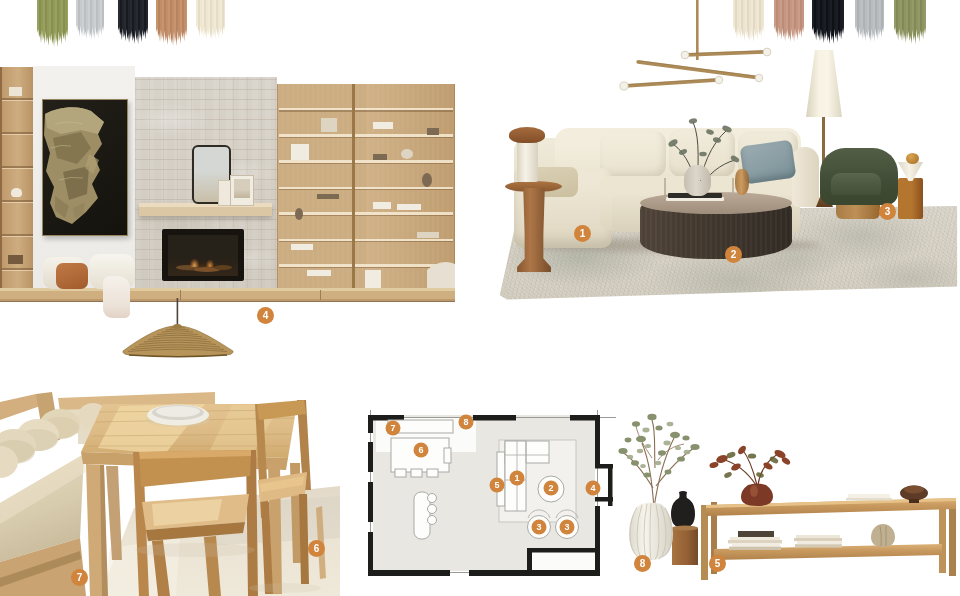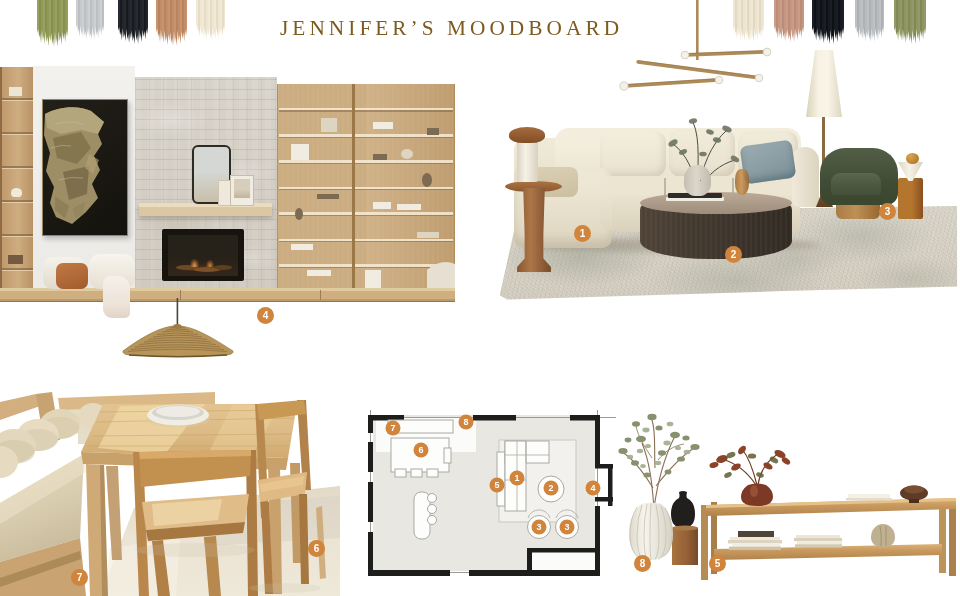--- a/index.html
+++ b/index.html
@@ -17,21 +17,20 @@
 </head>
 <body>
 <div id="board">
 
 <div class="stroke" style="left:37px;width:31px;height:47px;background:repeating-linear-gradient(90deg,#99a160 0 2px,#87904e 2px 4px,#929a58 4px 6px);"></div>
 <div class="stroke" style="left:76px;width:28px;height:40px;background:repeating-linear-gradient(90deg,#cdd0d2 0 2px,#bcbfc2 2px 4px,#c7cacd 4px 6px);"></div>
 <div class="stroke" style="left:118px;width:30px;height:44px;background:repeating-linear-gradient(90deg,#272a30 0 2px,#171a1f 2px 4px,#22252b 4px 6px);"></div>
 <div class="stroke" style="left:156px;width:31px;height:46px;background:repeating-linear-gradient(90deg,#c8946e 0 2px,#b88460 2px 4px,#c28e69 4px 6px);"></div>
 <div class="stroke" style="left:196px;width:29px;height:40px;background:repeating-linear-gradient(90deg,#f2ead7 0 2px,#e5dcc5 2px 4px,#eee6d1 4px 6px);"></div>
 
-<div id="title">JENNIFER’S MOODBOARD</div>
 
 <div class="stroke" style="left:733px;width:31px;height:42px;background:repeating-linear-gradient(90deg,#f0e8d5 0 2px,#e2d9c2 2px 4px,#ece4cf 4px 6px);"></div>
 <div class="stroke" style="left:774px;width:30px;height:42px;background:repeating-linear-gradient(90deg,#cb9d88 0 2px,#bb8d78 2px 4px,#c59781 4px 6px);"></div>
 <div class="stroke" style="left:812px;width:32px;height:44px;background:repeating-linear-gradient(90deg,#1b1e24 0 2px,#0e1116 2px 4px,#171a20 4px 6px);"></div>
 <div class="stroke" style="left:855px;width:29px;height:42px;background:repeating-linear-gradient(90deg,#bdc1c4 0 2px,#adb1b4 2px 4px,#b8bcbf 4px 6px);"></div>
 <div class="stroke" style="left:894px;width:32px;height:44px;background:repeating-linear-gradient(90deg,#939a67 0 2px,#828955 2px 4px,#8e9562 4px 6px);"></div>
 
 <svg class="abs" style="left:610px;top:0px;" width="170" height="100" viewBox="0 0 170 100">
   <rect x="86" y="0" width="2.6" height="60" fill="#ad8a57"></rect>
   <g stroke="#ad8b58" stroke-width="3.4" stroke-linecap="round">

